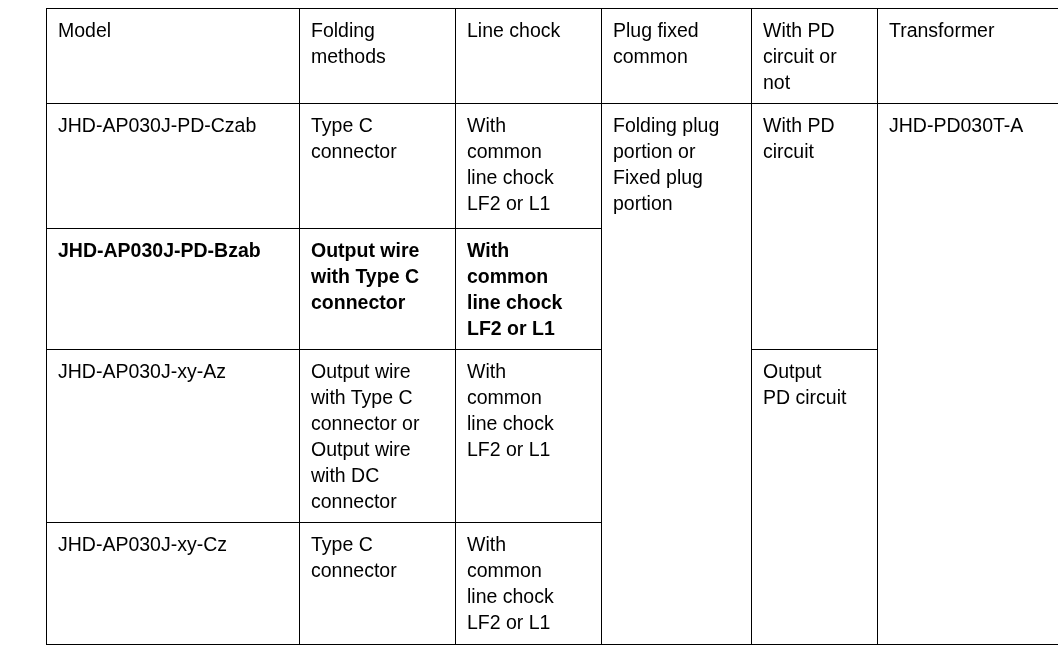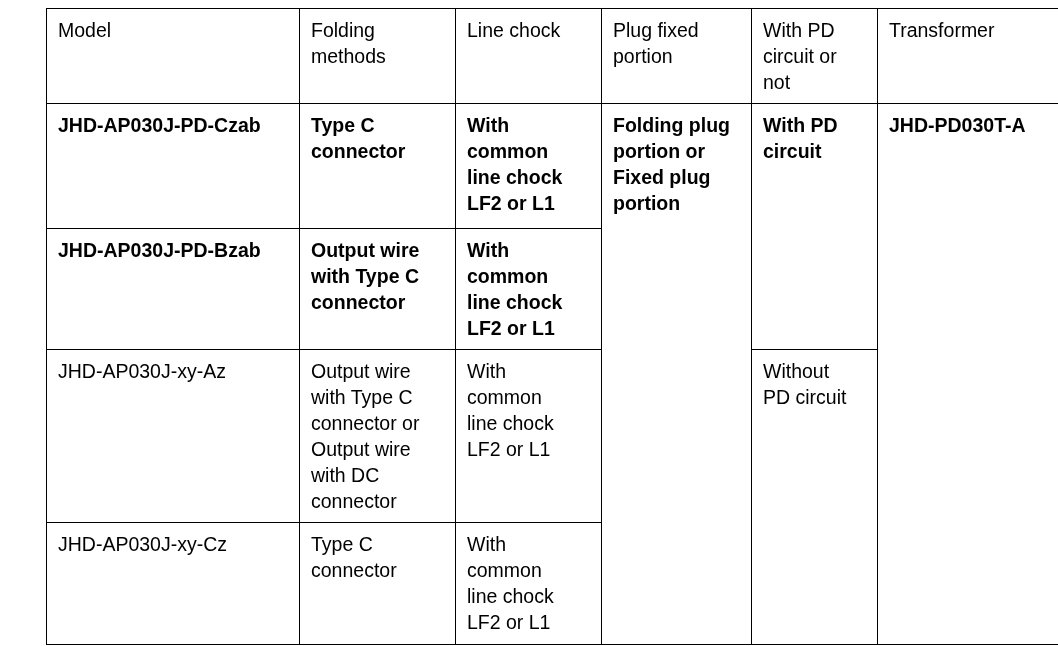--- a/index.html
+++ b/index.html
@@ -43,21 +43,21 @@
   }
   
   col.c-model       { width: 253px; }
   col.c-output      { width: 156px; }
   col.c-chock       { width: 146px; }
   col.c-plug        { width: 150px; }
   col.c-pd          { width: 126px; }
   col.c-transformer { width: 193px; }
 
   tr.row-head td { height: 72px; }
-  tr.row-1 td { height: 108px; font-weight: bold; }
+  tr.row-1 td { height: 108px; }
   tr.row-2 td { height: 103px; font-weight: bold; }
   tr.row-3 td { height: 155px; }
   tr.row-4 td { height: 105px; }
 </style>
 </head>
 <body>
 
 <div class="page">
 
   <table class="spec-table">
@@ -70,21 +70,21 @@
       <col class="c-transformer">
     </colgroup>
     <tbody>
 
       <tr class="row-head">
         <td>Model</td>
         <td>Folding
 methods</td>
         <td>Line chock</td>
         <td>Plug fixed
-portion</td>
+common</td>
         <td>With PD
 circuit or
 not</td>
         <td>Transformer</td>
       </tr>
 
       <tr class="row-1">
         <td>JHD-AP030J-PD-Czab</td>
         <td>Type C
 connector</td>
@@ -117,21 +117,21 @@
         <td>Output wire
 with Type C
 connector or
 Output wire
 with DC
 connector</td>
         <td>With
 common
 line chock
 LF2 or L1</td>
-        <td rowspan="2">Without
+        <td rowspan="2">Output
 PD circuit</td>
       </tr>
 
       <tr class="row-4">
         <td>JHD-AP030J-xy-Cz</td>
         <td>Type C
 connector</td>
         <td>With
 common
 line chock

